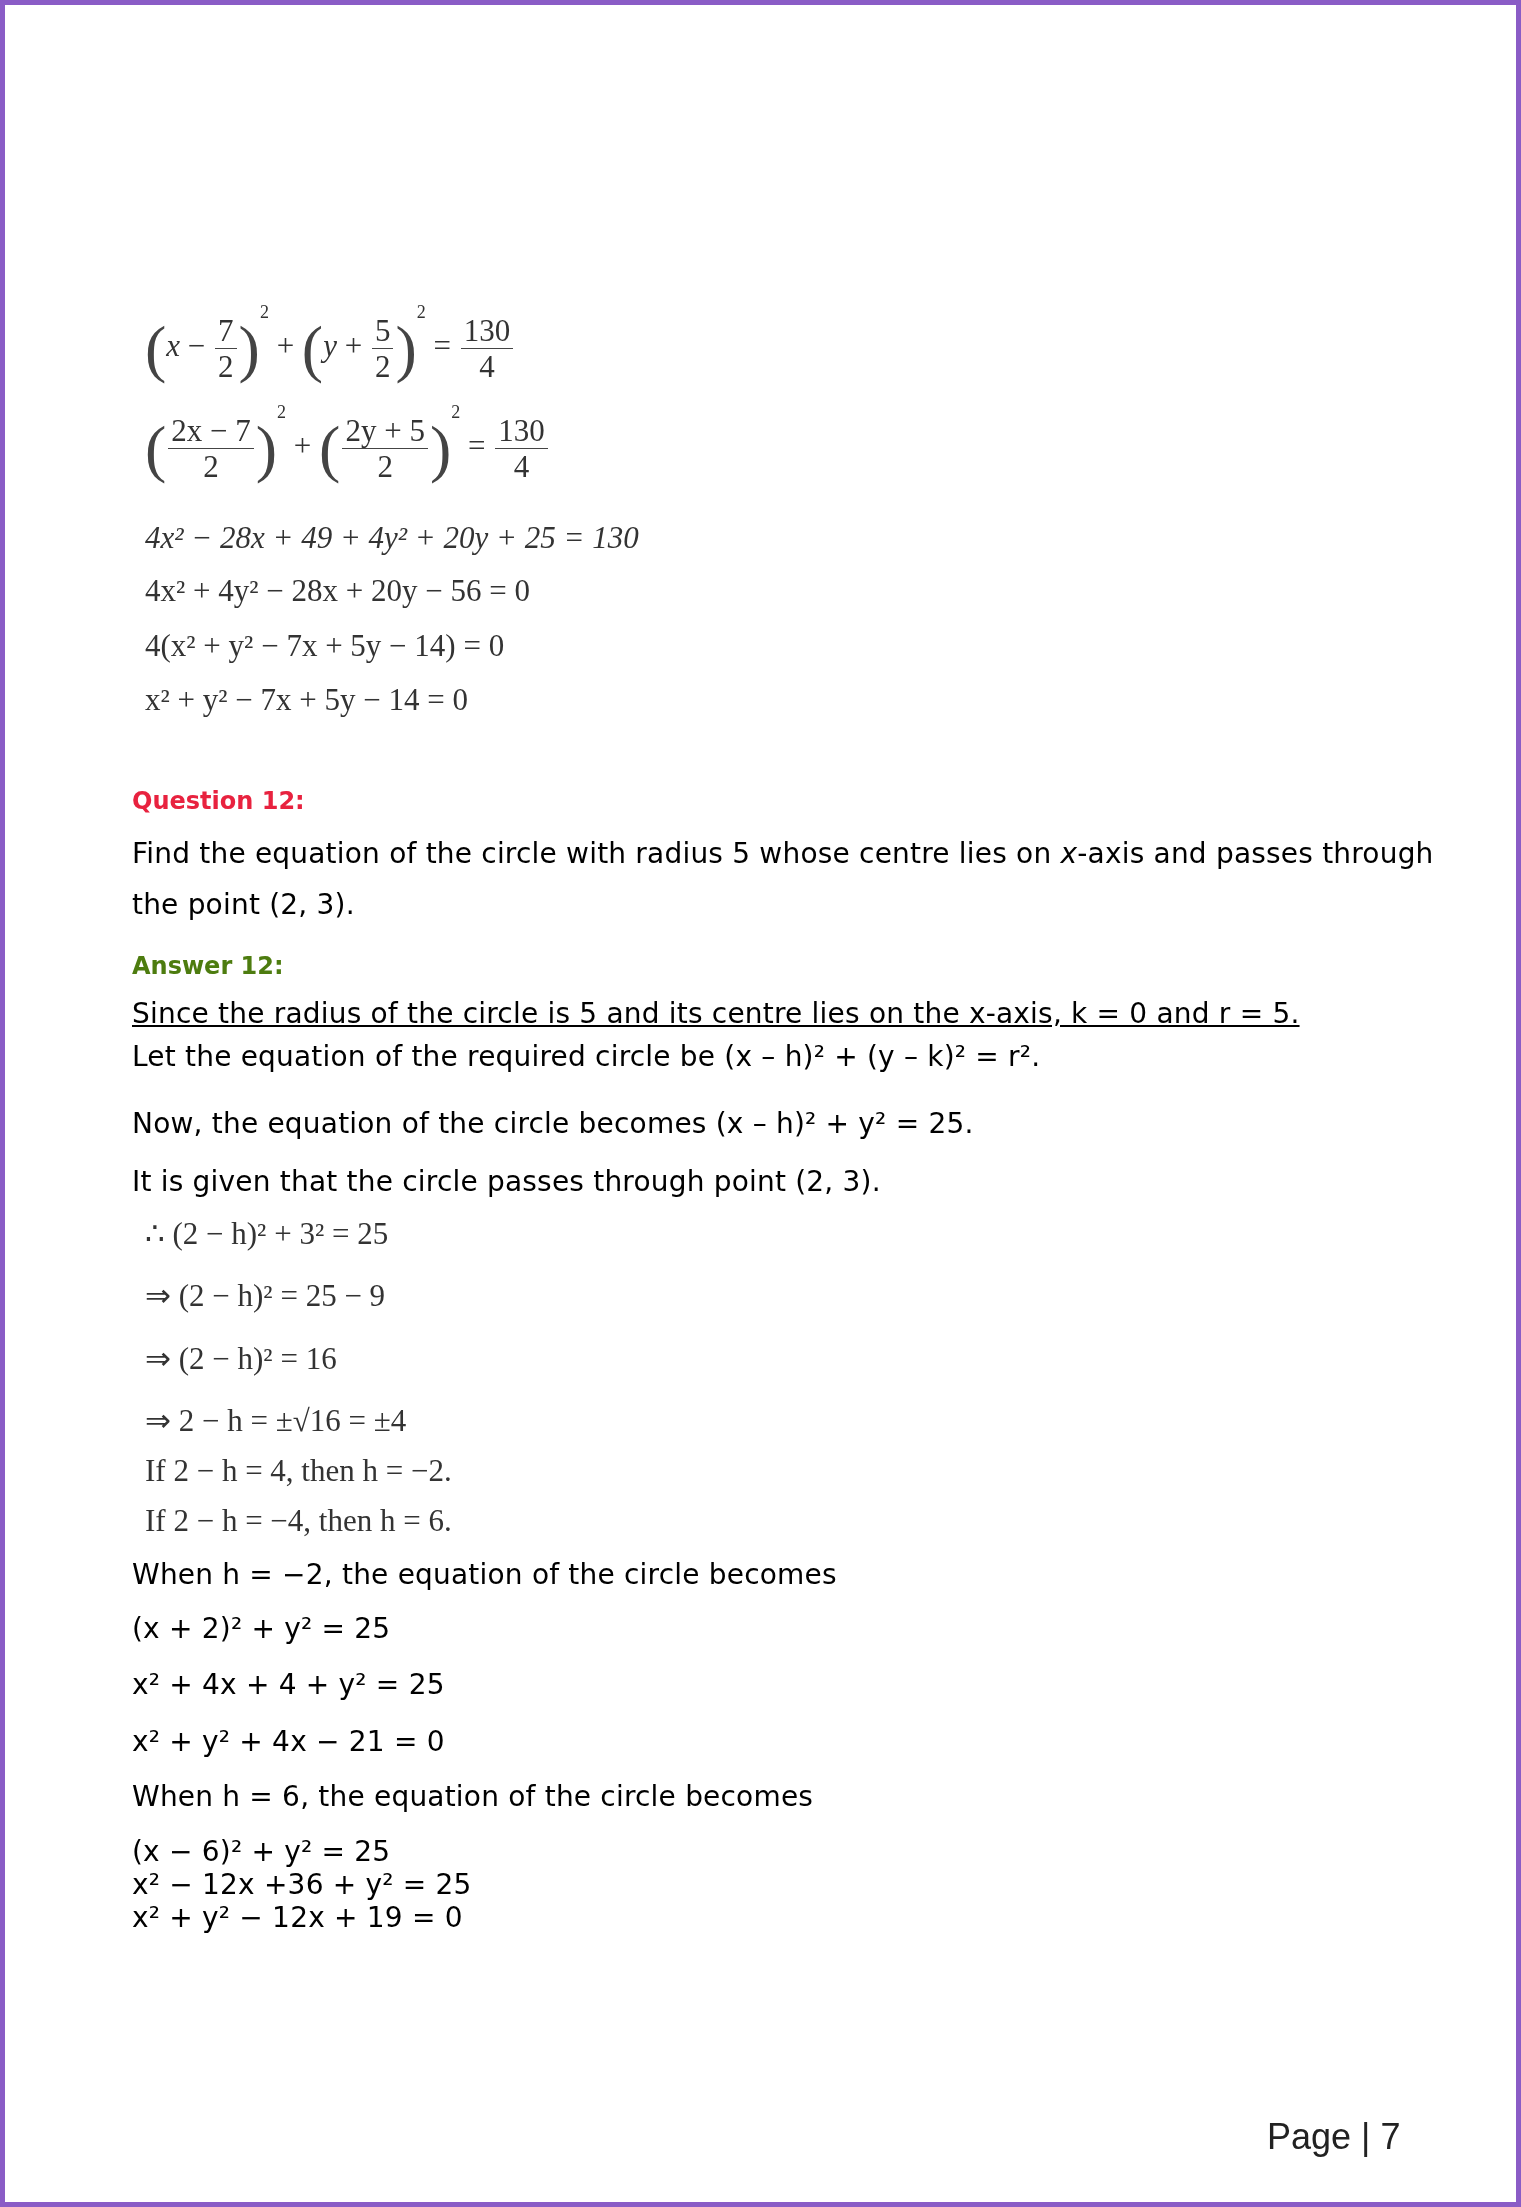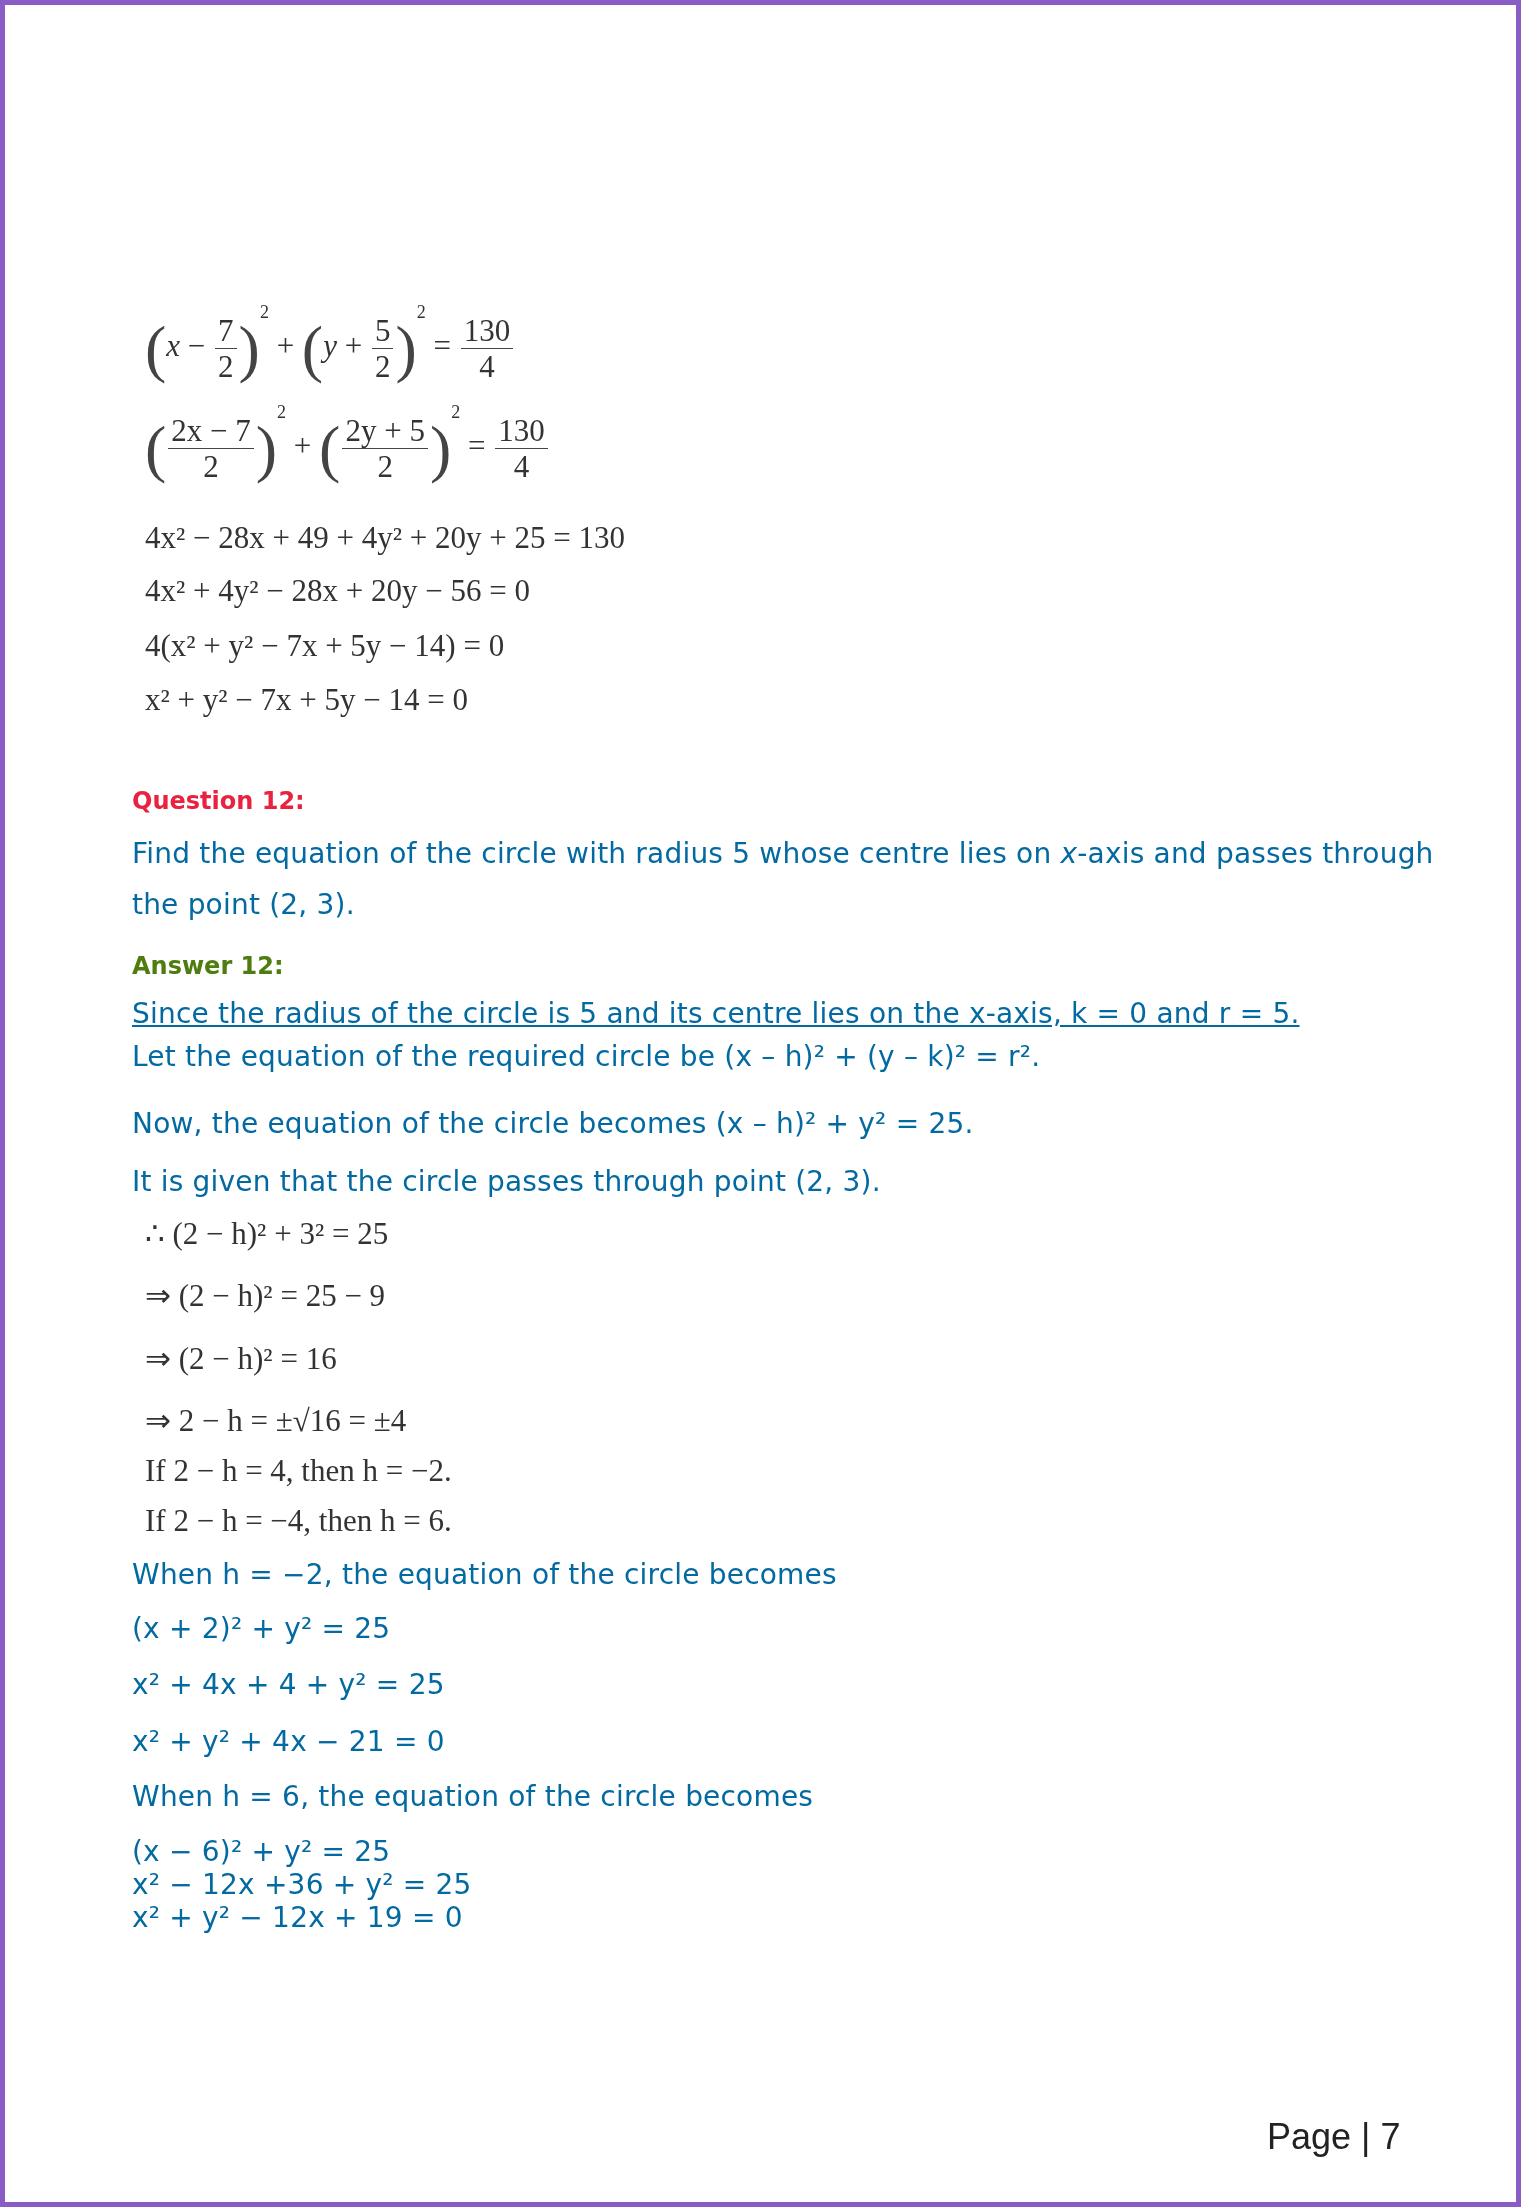--- a/index.html
+++ b/index.html
@@ -21,21 +21,21 @@
   .frac > span { display: block; padding: 0 3px; line-height: 1.15; }
   .frac > span.num { border-bottom: 1.5px solid #444; }
   .big-paren { font-size: 64px; font-weight: 200; vertical-align: middle; line-height: 1; color:#444; }
   .paren-sup { font-size: 18px; vertical-align: 38px; line-height: 0; }
   .heading {
     position: absolute; left: 132px; font-weight: bold; font-size: 24px;
   }
   .q-heading { color: #e8223f; }
   .a-heading { color: #4d7c0f; }
   .text {
-    position: absolute; left: 132px; font-size: 28px; color: #0369a1; white-space: nowrap;
+    position: absolute; left: 132px; font-size: 28px; color: #000000; white-space: nowrap;
     letter-spacing: 0.2px;
   }
   .text i { font-style: italic; }
   .footer {
     position: absolute; left: 1267px; top: 2073px; font-family: "Liberation Sans", sans-serif;
     font-size: 36px; color: #222; margin-top: 43px;
   }
 </style>
 </head>
 <body>
@@ -55,21 +55,21 @@
 </div>
 
 <div class="math" style="top:412px;">
   <span class="big-paren">(</span><span class="frac"><span class="num">2x − 7</span><span>2</span></span><span class="big-paren">)</span><span class="paren-sup">2</span>
   <span>+</span>
   <span class="big-paren">(</span><span class="frac"><span class="num">2y + 5</span><span>2</span></span><span class="big-paren">)</span><span class="paren-sup">2</span>
   <span>=</span>
   <span class="frac"><span class="num">130</span><span>4</span></span>
 </div>
 
-<div class="math" style="top:522px;">4x² − 28x + 49 + 4y² + 20y + 25 = 130</div>
+<div class="math" style="top:522px;font-style:italic;">4x² − 28x + 49 + 4y² + 20y + 25 = 130</div>
 <div class="math" style="top:575px;">4x² + 4y² − 28x + 20y − 56 = 0</div>
 <div class="math" style="top:630px;">4(x² + y² − 7x + 5y − 14) = 0</div>
 <div class="math" style="top:684px;">x² + y² − 7x + 5y − 14 = 0</div>
 
 <div class="heading q-heading" style="top:787px;">Question 12:</div>
 <div class="text" style="top:837px;"><span>Find the equation of the circle with radius 5 whose centre lies on </span><i>x</i><span>-axis and passes through</span></div>
 <div class="text" style="top:888px;">the point (2, 3).</div>
 
 <div class="heading a-heading" style="top:952px;">Answer 12:</div>
 

